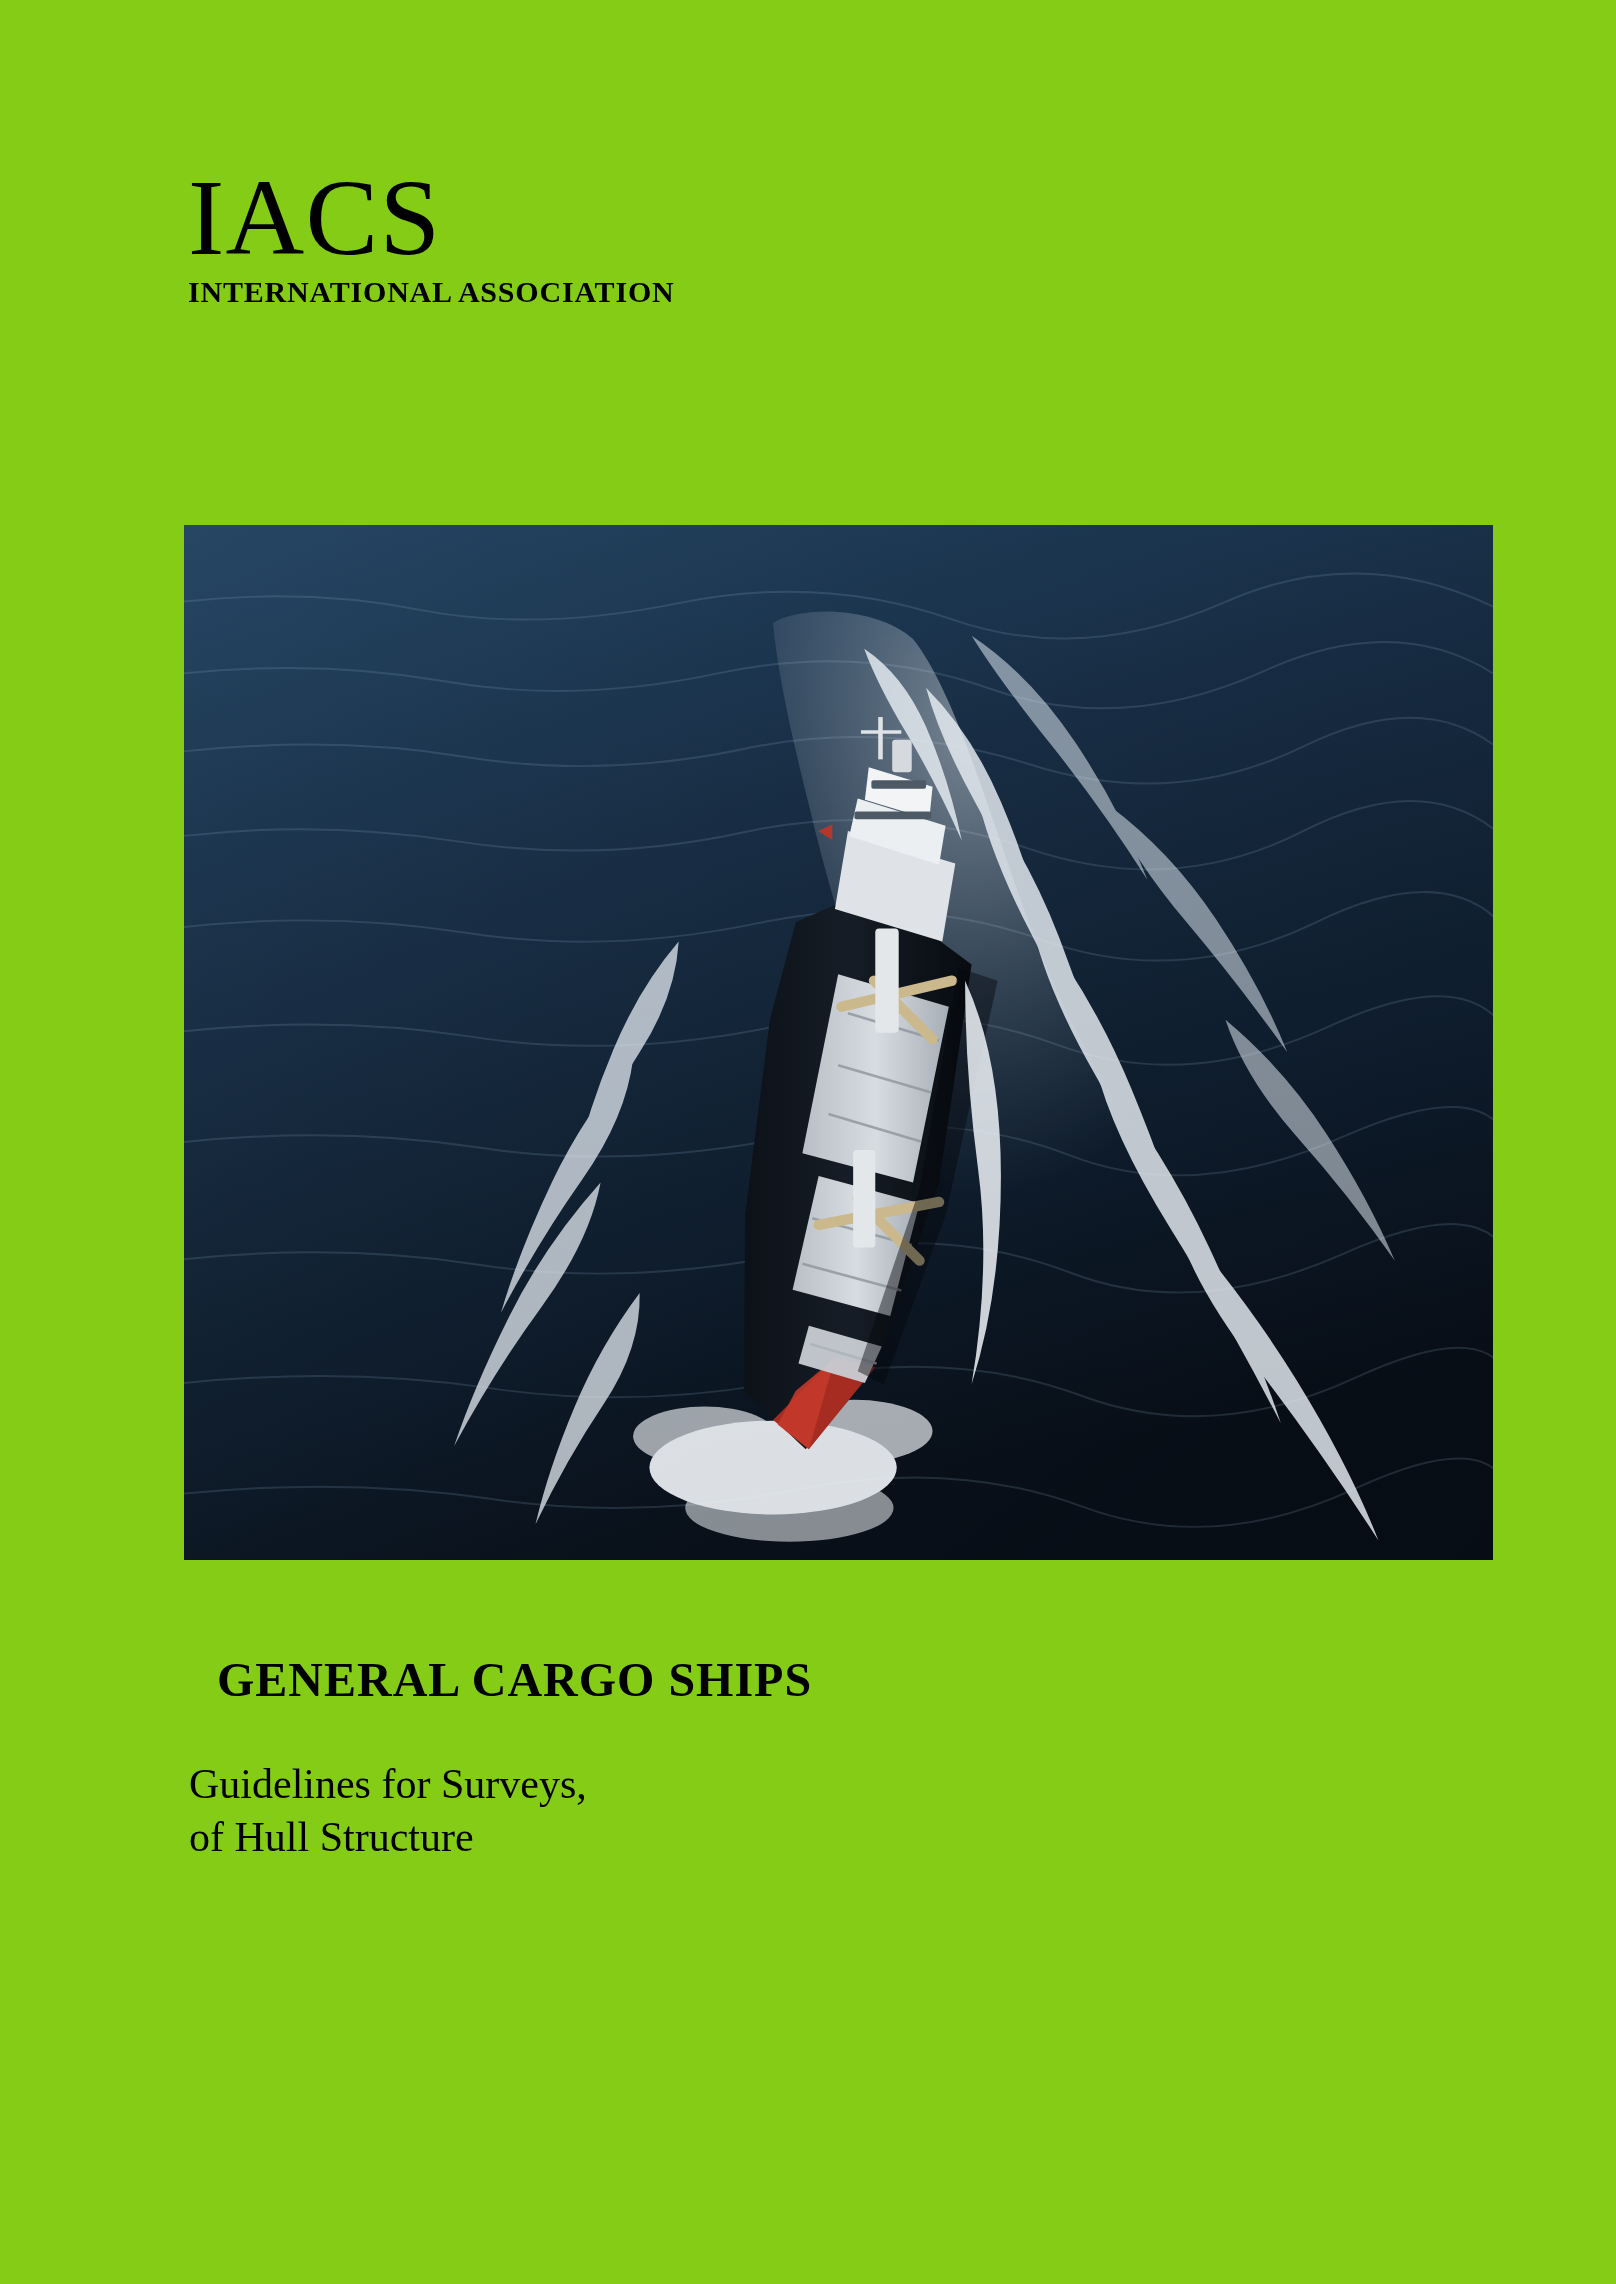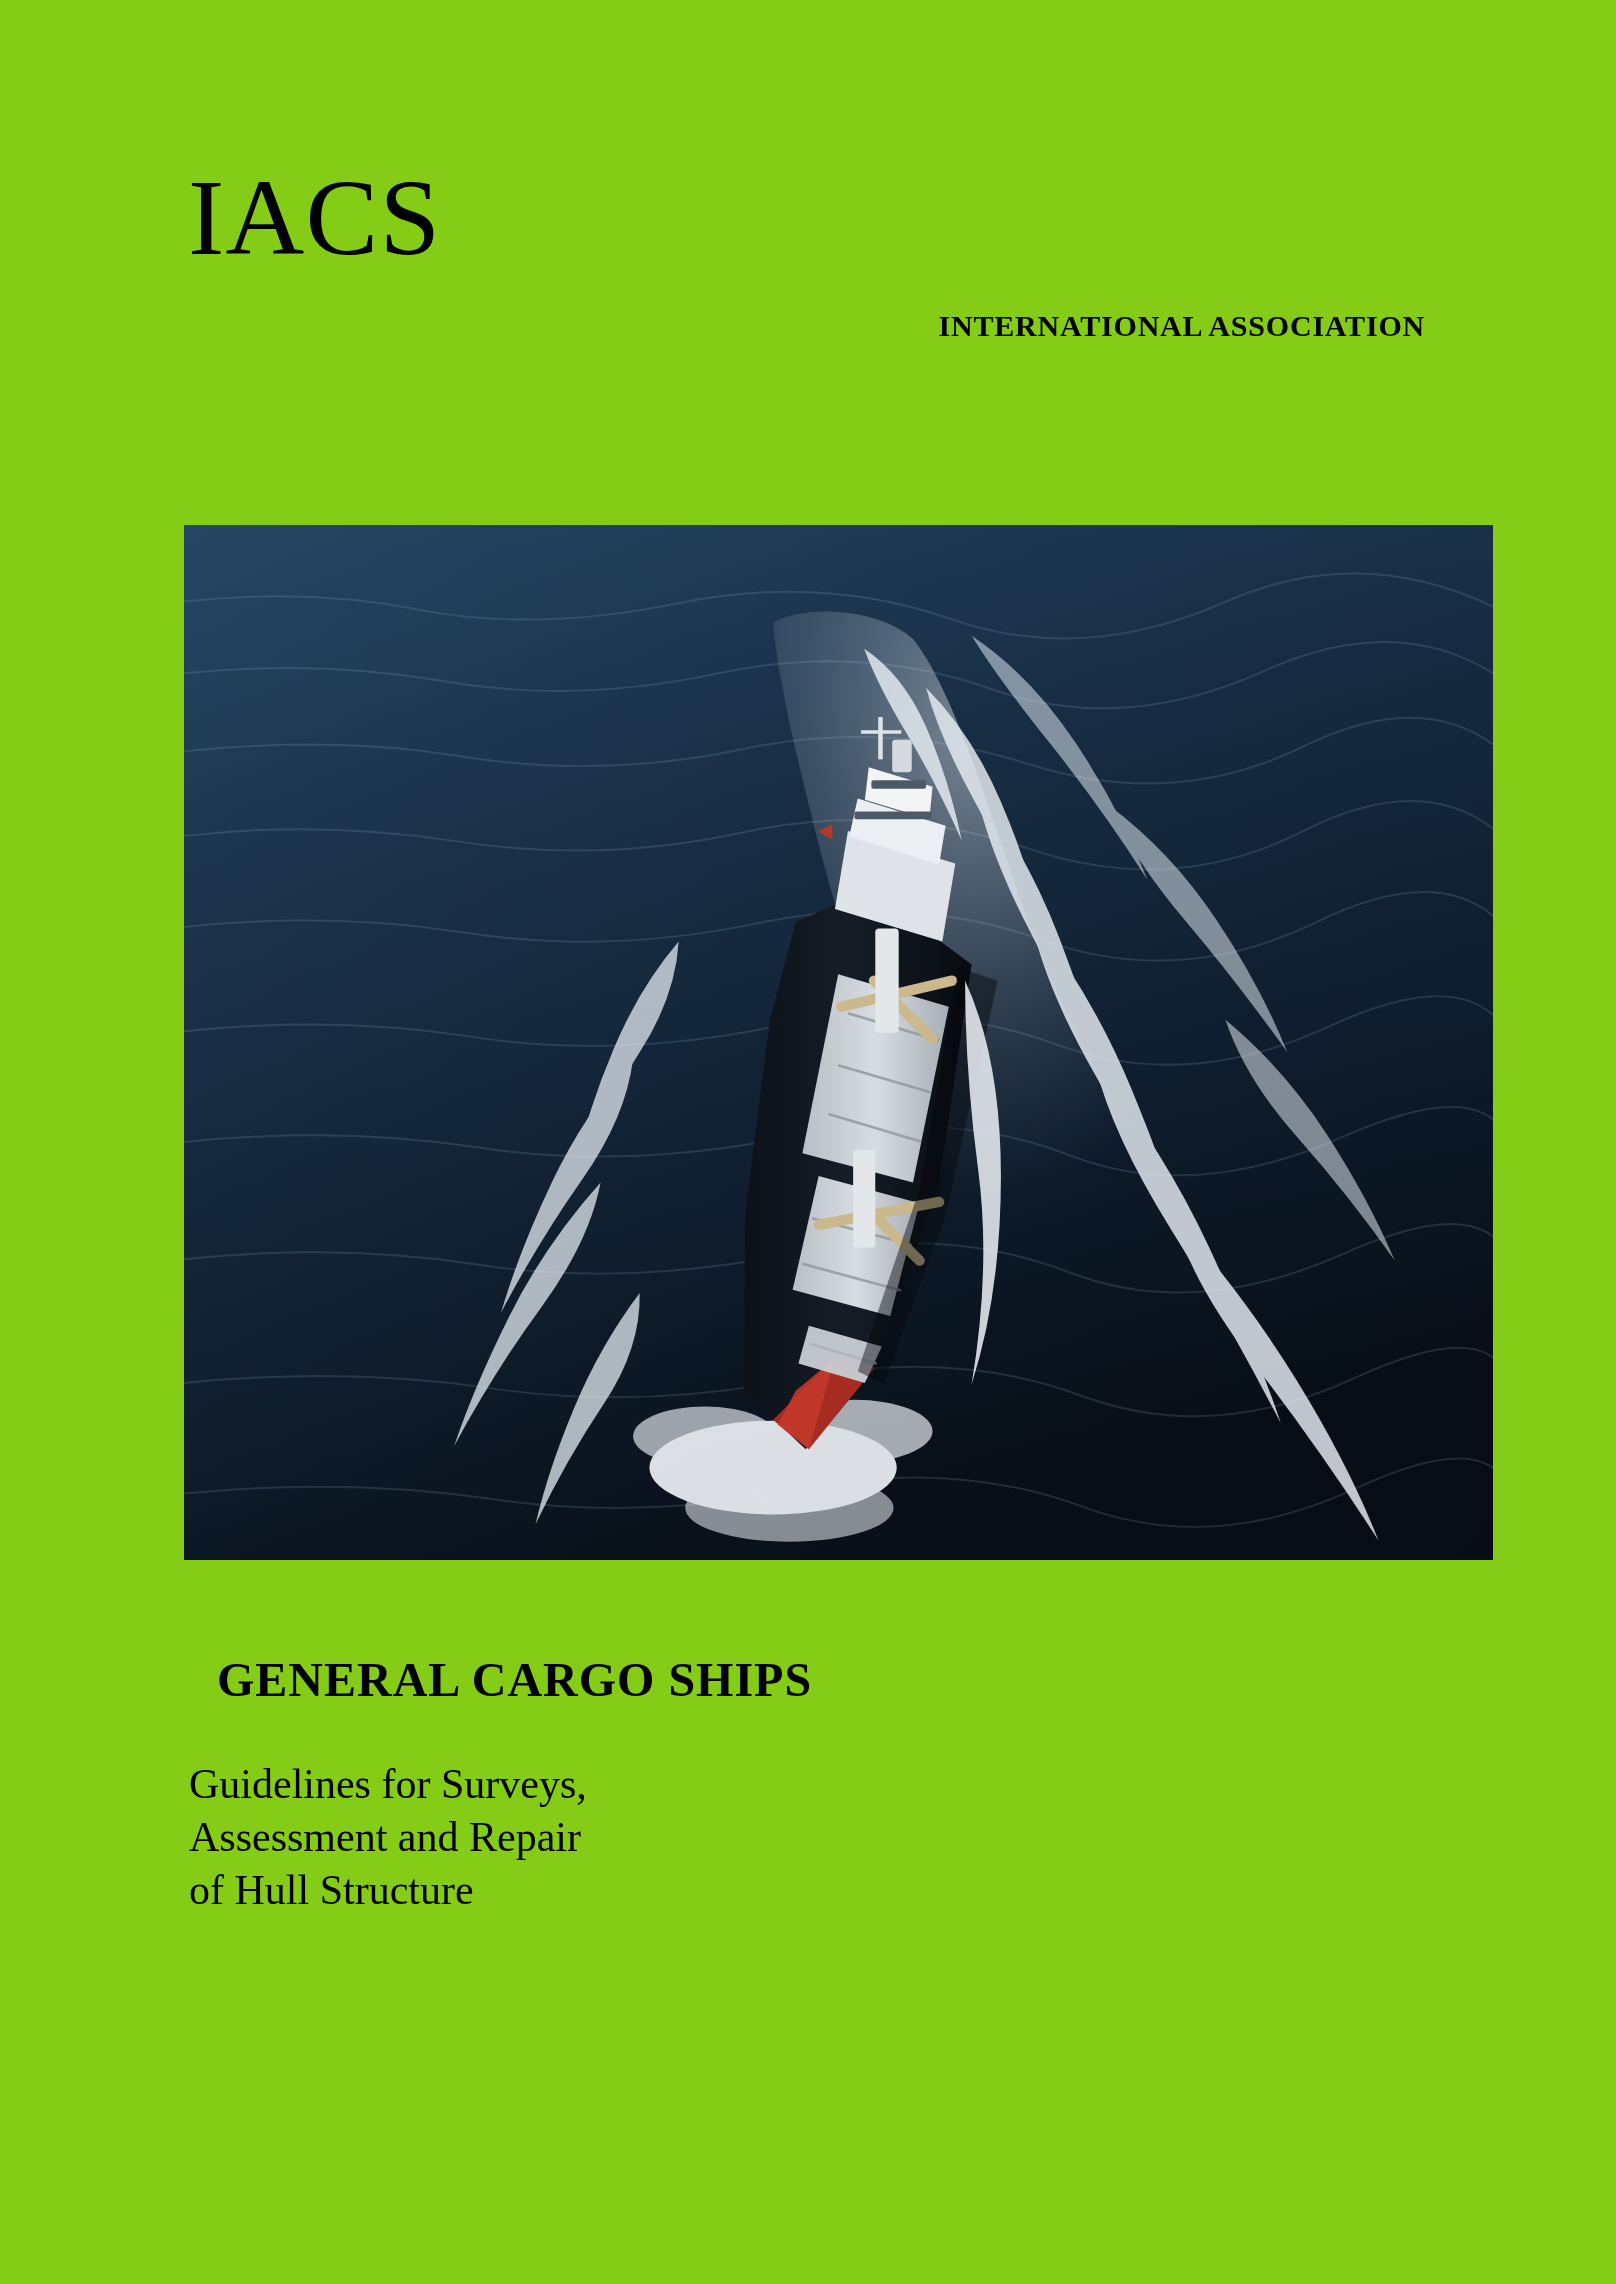--- a/index.html
+++ b/index.html
@@ -31,28 +31,26 @@
   }
   .brand {
     font-family: "Liberation Serif", serif;
     font-size: 109px;
     line-height: 1.0;
     letter-spacing: 1.3px;
     font-weight: 400;
     color: #000;
   }
   .brand-sub {
-    margin-top: 34px;
     font-family: "Liberation Serif", serif;
     font-weight: bold;
     font-size: 30px;
     line-height: 1.32;
     letter-spacing: 0.8px;
     color: #000;
-    text-align: right;
   }
   .brand-sub div { white-space: nowrap; }
 
   
   .cover-photo {
     position: absolute;
     left: 184px;
     top: 525px;
     width: 1309px;
     height: 1035px;
@@ -246,19 +244,18 @@
       <g fill="#eef3f8" opacity="0.85">
         <path d="M1200 700 q 55 120 55 300 q 0 180 -45 320 q 30 -180 10 -330 q -20 -150 -20 -290 Z"></path>
       </g>
     </svg>
   </div>
 
   <div class="title-block">
     <div class="doc-title">GENERAL CARGO SHIPS</div>
     <div class="doc-subtitle">
       <div>Guidelines for Surveys,</div>
-      <div>Assessment and Repair</div>
       <div>of Hull Structure</div>
     </div>
   </div>
 
 </div>
 
 
 </body></html>

